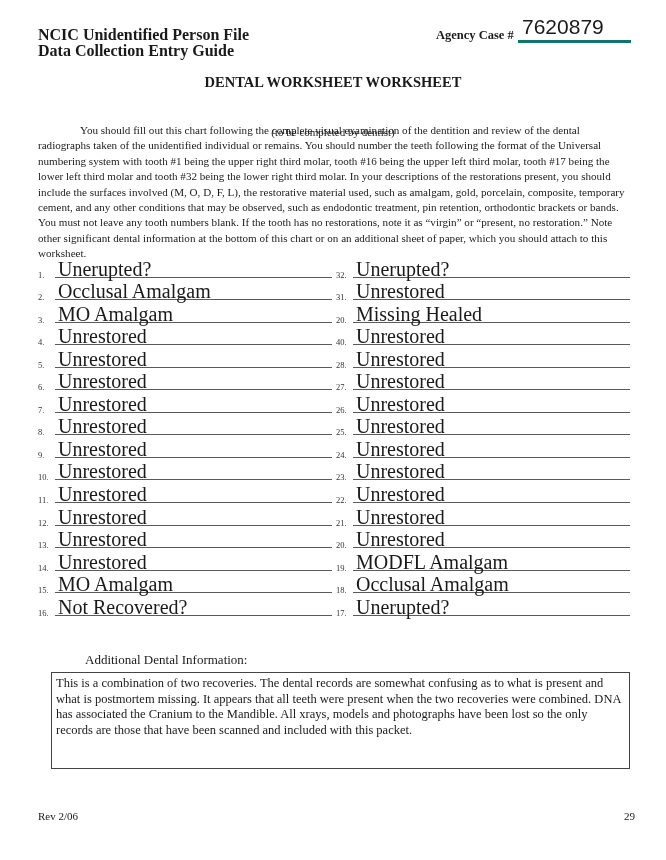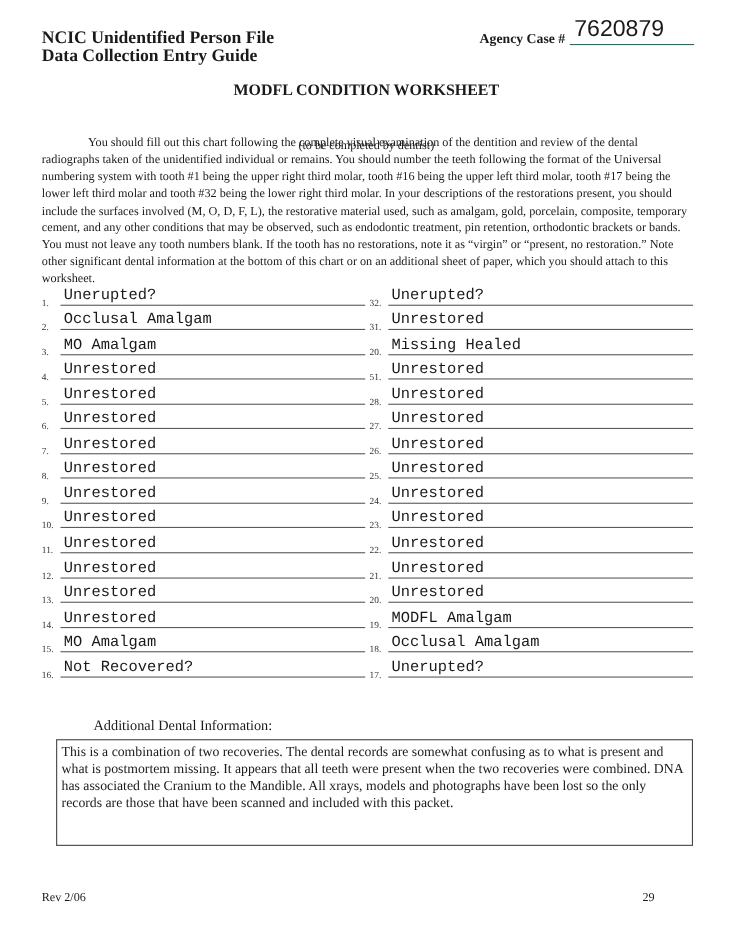--- a/index.html
+++ b/index.html
@@ -1,52 +1,52 @@
 <!DOCTYPE html>
 <html><head>
 <meta charset="utf-8">
 <style>
   html, body { margin: 0; padding: 0; background: #ffffff; }
   body { width: 666px; height: 860px; position: relative; overflow: hidden;
          font-family: "Liberation Serif", serif; color: #1a1a1a; }
   .hdr-left { position: absolute; left: 38px; top: 27px; font-weight: bold; font-size: 16px; line-height: 16px; }
   .hdr-right { position: absolute; left: 436px; top: 14px; width: 196px; height: 28px; }
   .hdr-right .lbl { position: absolute; left: 0; top: 14px; font-weight: bold; font-size: 12.5px; }
-  .hdr-right .val { position: absolute; left: 82px; top: 0; width: 113px; border-bottom: 1px solid #0f766e;
+  .hdr-right .val { position: absolute; left: 82px; top: 0; width: 113px; border-bottom: 3px solid #0f766e;
                     font-family: "Liberation Sans", sans-serif; font-size: 21px; line-height: 26px; padding-left: 4px; box-sizing: border-box; }
   .title { position: absolute; left: 0; width: 666px; top: 74px; text-align: center; font-weight: bold; font-size: 14.5px; }
   .subtitle { position: absolute; left: 0; width: 666px; top: 92px; text-align: center; font-size: 11px; margin-top: 34px; }
   .intro { position: absolute; left: 38px; top: 123px; width: 594px; font-size: 11.1px; line-height: 15.4px; text-align: left; margin: 0; text-indent: 42px; }
   .col { position: absolute; top: 258px; width: 300px; }
   .col.left { left: 38px; }
   .col.right { left: 336px; }
   .row { position: relative; height: 22.55px; }
   .row .num { position: absolute; left: 0; bottom: 1px; font-size: 8.5px; color: #333; width: 16px; }
   .row .line { position: absolute; left: 17px; right: 6px; bottom: 3px; border-bottom: 1.5px solid #5a5a5a; }
-  .row .val { position: absolute; left: 20px; bottom: 4px; font-size: 14px; line-height: 16px; white-space: nowrap; font-family: Liberation Mono, monospace; }
+  .row .val { position: absolute; left: 20px; bottom: 4px; font-size: 20px; line-height: 16px; white-space: nowrap; }
   .add-label { position: absolute; left: 38px; top: 652px; font-size: 13px; margin-left: 47px; }
   .add-box { position: absolute; left: 51px; top: 672px; width: 579px; height: 97px; border: 1px solid #444; box-sizing: border-box;
              padding: 3px 4px; font-size: 12.5px; line-height: 15.5px; }
   .footer-left { position: absolute; left: 38px; top: 810px; font-size: 11px; }
-  .footer-right { position: absolute; left: 584px; top: 810px; font-size: 11px; }
+  .footer-right { position: absolute; left: 624px; top: 810px; font-size: 11px; }
 </style>
 </head>
 <body>
 
 <div class="hdr-left">
   <div>NCIC Unidentified Person File</div>
   <div>Data Collection Entry Guide</div>
 </div>
 
 <div class="hdr-right">
   <span class="lbl">Agency Case #</span>
   <span class="val">7620879</span>
 </div>
 
-<div class="title">MODFL CONDITION WORKSHEET</div>
+<div class="title">DENTAL WORKSHEET WORKSHEET</div>
 <div class="subtitle">(to be completed by dentist)</div>
 
 <p class="intro">You should fill out this chart following the complete visual examination of the dentition and review of the dental radiographs taken of the unidentified individual or remains.  You should number the teeth following the format of the Universal numbering system with tooth #1 being the upper right third molar, tooth #16 being the upper left third molar, tooth #17 being the lower left third molar and tooth #32 being the lower right third molar.  In your descriptions of the restorations present, you should include the surfaces involved (M, O, D, F, L), the restorative material used, such as amalgam, gold, porcelain, composite, temporary cement, and any other conditions that may be observed, such as endodontic treatment, pin retention, orthodontic brackets or bands.  You must not leave any tooth numbers blank.  If the tooth has no restorations, note it as “virgin” or “present, no restoration.”  Note other significant dental information at the bottom of this chart or on an additional sheet of paper, which you should attach to this worksheet.</p>
 
 <div class="col left" id="col-left">
     <div class="row">
       <span class="num">1.</span>
       <span class="line"></span>
       <span class="val">Unerupted?</span>
     </div>
@@ -136,21 +136,21 @@
       <span class="num">31.</span>
       <span class="line"></span>
       <span class="val">Unrestored</span>
     </div>
     <div class="row">
       <span class="num">20.</span>
       <span class="line"></span>
       <span class="val">Missing Healed</span>
     </div>
     <div class="row">
-      <span class="num">51.</span>
+      <span class="num">40.</span>
       <span class="line"></span>
       <span class="val">Unrestored</span>
     </div>
     <div class="row">
       <span class="num">28.</span>
       <span class="line"></span>
       <span class="val">Unrestored</span>
     </div>
     <div class="row">
       <span class="num">27.</span>

